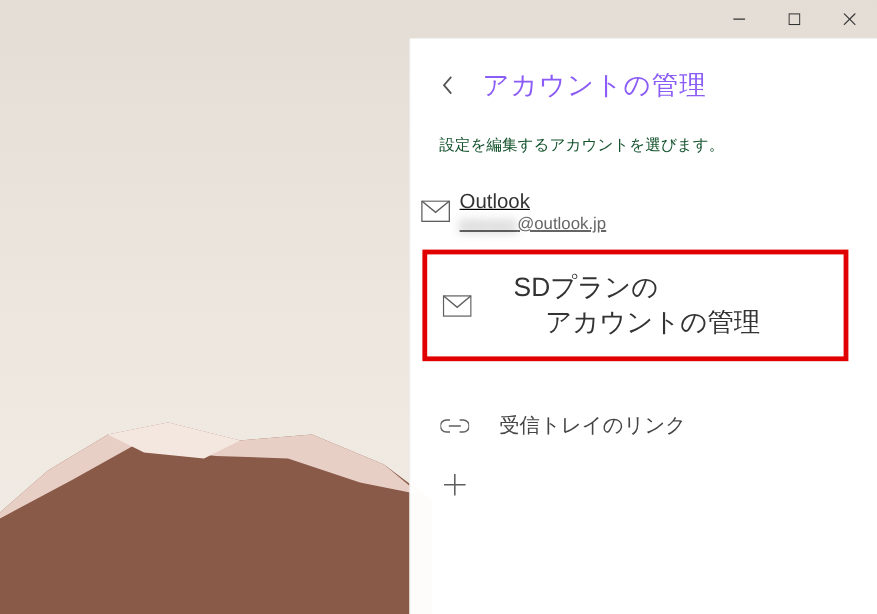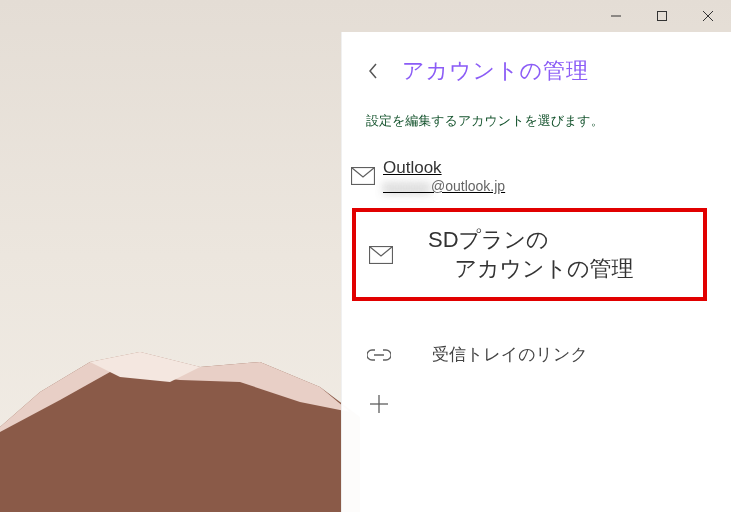--- a/index.html
+++ b/index.html
@@ -121,21 +121,21 @@
   }
   .highlight-text {
     font-size: 22px;
     color: #333;
     line-height: 1.3;
   }
   .highlight-text .l2 { padding-left: 1.2em; display: block; }
   .option {
     display: flex;
     align-items: center;
-    gap: 40px;
+    gap: 24px;
     padding: 14px 24px;
     font-size: 17px;
     color: #444;
   }
   .option .icon {
     width: 26px;
     display: flex;
     align-items: center;
     justify-content: center;
     color: #5f5f5f;

